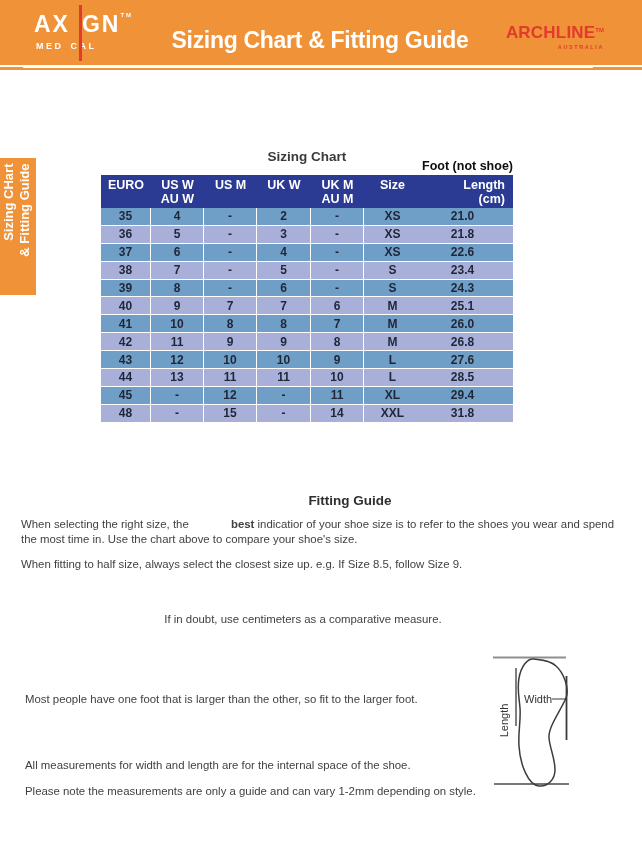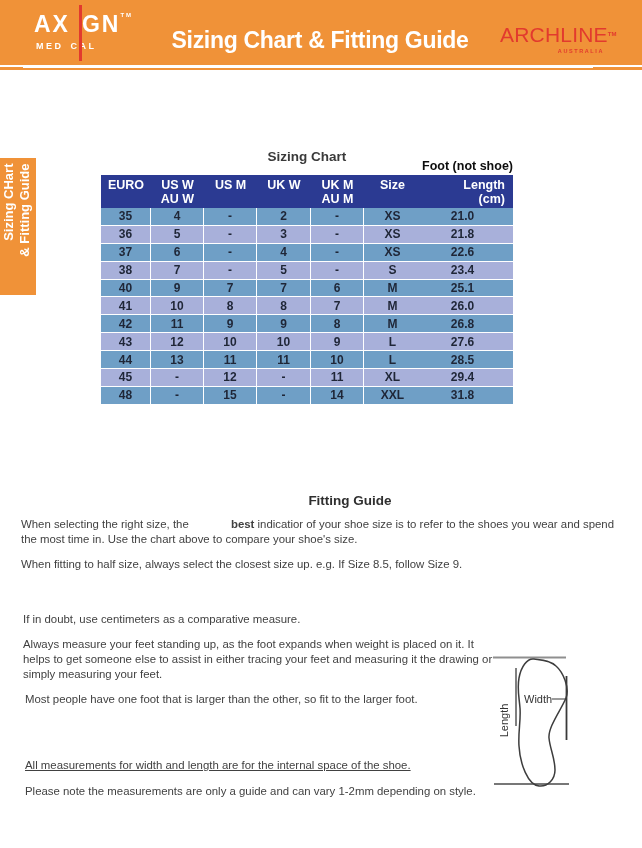--- a/index.html
+++ b/index.html
@@ -13,21 +13,21 @@
   .axign-logo { position:absolute; left:34px; top:11px; color:#fff; }
   .axign-row1 { font-size:23px; font-weight:bold; letter-spacing:2px; display:flex; }
   .axign-gap1 { width:12px; }
   .axign-tm { font-size:6px; font-weight:bold; margin-top:1px; }
   .axign-row2 { font-size:9px; font-weight:bold; letter-spacing:2.5px; margin-top:3px; padding-left:2px; display:flex; }
   .axign-gap2 { width:7px; }
   .axign-bar { position:absolute; left:45px; top:-6px; width:2.5px; height:56px; background:var(--red); }
   .banner-title { position:absolute; left:140px; top:27px; width:360px; text-align:center;
     font-size:23px; font-weight:bold; color:#fff; letter-spacing:-0.3px; }
   .archline { position:absolute; left:500px; top:23px; width:104px; text-align:right; color:var(--red); }
-  .archline-name { font-size:21px; font-weight:normal; letter-spacing:0.2px; }
+  .archline-name { font-size:17px; font-weight:bold; letter-spacing:0.2px; }
   .archline-tm { font-size:6px; font-weight:bold; vertical-align:super; }
   .archline-country { font-size:5.5px; font-weight:bold; letter-spacing:1.6px; margin-top:1px; }
   
   .sep-line { position:absolute; left:0; top:68px; width:642px; height:1.5px; background:var(--orange); }
   .sep-cap-left { position:absolute; left:0; top:66.8px; width:23px; height:3.4px; background:var(--orange); }
   .sep-cap-right { position:absolute; left:593px; top:66.8px; width:49px; height:3.4px; background:var(--orange); }
   
   #side-tab { position:absolute; left:0; top:158px; width:36px; height:137px; background:var(--orange); }
   #tab-rot { position:absolute; left:-50.5px; top:209px; width:137px; height:36px;
     transform:rotate(-90deg); text-align:right; padding-right:5px;
@@ -53,24 +53,24 @@
   #size-table tbody tr:nth-child(even) td { background:var(--row-even); }
   
   .h-center { position:absolute; left:0; width:612px; text-align:center;
     font-size:13.5px; font-weight:bold; color:#2f2f2f;margin-left:44px; }
   .para { position:absolute; font-size:11.4px; color:#414141; line-height:15px; }
   .b { font-weight:bold;padding-left:39px; }
   #fg-heading { top:493px; }
   #fg-p1 { left:21px; top:517px; width:606px; }
   #fg-p2 { left:21px; top:557px; width:606px; }
   #ms-heading { top:586px; }
-  #ms-p1 { left:23px; top:612px; width:560px; }
+  #ms-p1 { left:23px; top:612px; width:560px;text-align:center; }
   #ms-p2 { left:23px; top:637px; width:474px; }
   #ms-p3 { left:25px; top:692px; width:560px; }
-  #ms-p4 { left:25px; top:758px; width:560px;text-decoration:underline; }
+  #ms-p4 { left:25px; top:758px; width:560px; }
   #ms-p5 { left:25px; top:784px; width:452px; }
   
   #foot-svg { position:absolute; left:486px; top:646px; }
   .width-label { position:absolute; left:524px; top:693px; font-size:11px; color:#333; }
   .length-label { position:absolute; left:481px; top:714px; width:46px; height:13px;
     text-align:center; font-size:11px; color:#333; transform:rotate(-90deg); }
 </style>
 </head>
 <body>
 
@@ -182,20 +182,29 @@
         <tr>
           <td>38</td>
           <td>7</td>
           <td>-</td>
           <td>5</td>
           <td>-</td>
           <td>S</td>
           <td>23.4</td>
         </tr>
         <tr>
+          <td>39</td>
+          <td>8</td>
+          <td>-</td>
+          <td>6</td>
+          <td>-</td>
+          <td>S</td>
+          <td>24.3</td>
+        </tr>
+        <tr>
           <td>40</td>
           <td>9</td>
           <td>7</td>
           <td>7</td>
           <td>6</td>
           <td>M</td>
           <td>25.1</td>
         </tr>
         <tr>
           <td>41</td>
@@ -252,21 +261,20 @@
           <td>31.8</td>
         </tr>
       </tbody>
   </table>
 
   <div id="fg-heading" class="h-center">Fitting Guide</div>
   <div id="fg-p1" class="para"><span>When selecting the right size, the </span><span class="b">best</span><span> indicatior of your shoe size is to refer to the shoes you wear and spend the most time in. Use the chart above to compare your shoe's size.</span></div>
   <div id="fg-p2" class="para">When fitting to half size, always select the closest size up. e.g. If Size 8.5, follow Size 9.</div>
 
   <div id="ms-p1" class="para">If in doubt, use centimeters as a comparative measure.</div>
-  <div id="ms-p2" class="para">Always measure your feet standing up, as the foot expands when weight is placed on it. It helps to get someone else to assist in either tracing your feet and measuring it the drawing or simply measuring your feet.</div>
   <div id="ms-p3" class="para">Most people have one foot that is larger than the other, so fit to the larger foot.</div>
   <div id="ms-p4" class="para">All measurements for width and length are for the internal space of the shoe.</div>
   <div id="ms-p5" class="para">Please note the measurements are only a guide and can vary 1-2mm depending on style.</div>
 
   <svg id="foot-svg" width="132" height="146" viewBox="0 0 132 146">
     <line x1="7" y1="11.5" x2="80" y2="11.5" stroke="#8f8f8f" stroke-width="2.2"></line>
     <line x1="8" y1="138" x2="83" y2="138" stroke="#4a4a4a" stroke-width="1.6"></line>
     <line x1="30" y1="22" x2="30" y2="80" stroke="#4a4a4a" stroke-width="1.4"></line>
     <line x1="80.5" y1="30" x2="80.5" y2="94" stroke="#3a3a3a" stroke-width="1.8"></line>
     <line x1="66" y1="53" x2="80" y2="53" stroke="#4a4a4a" stroke-width="1.1"></line>

